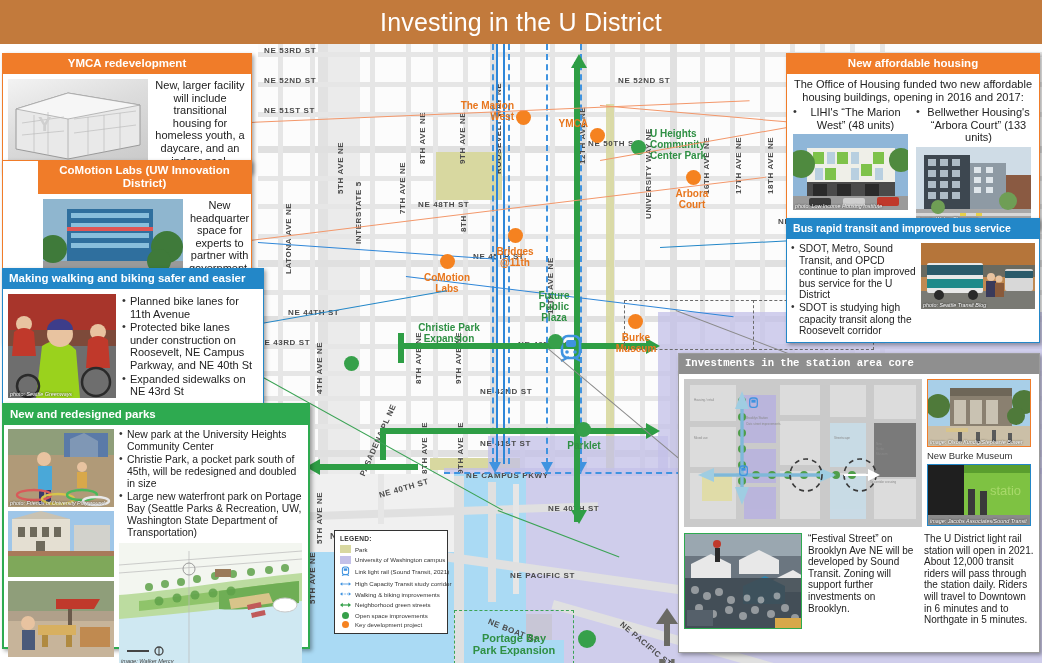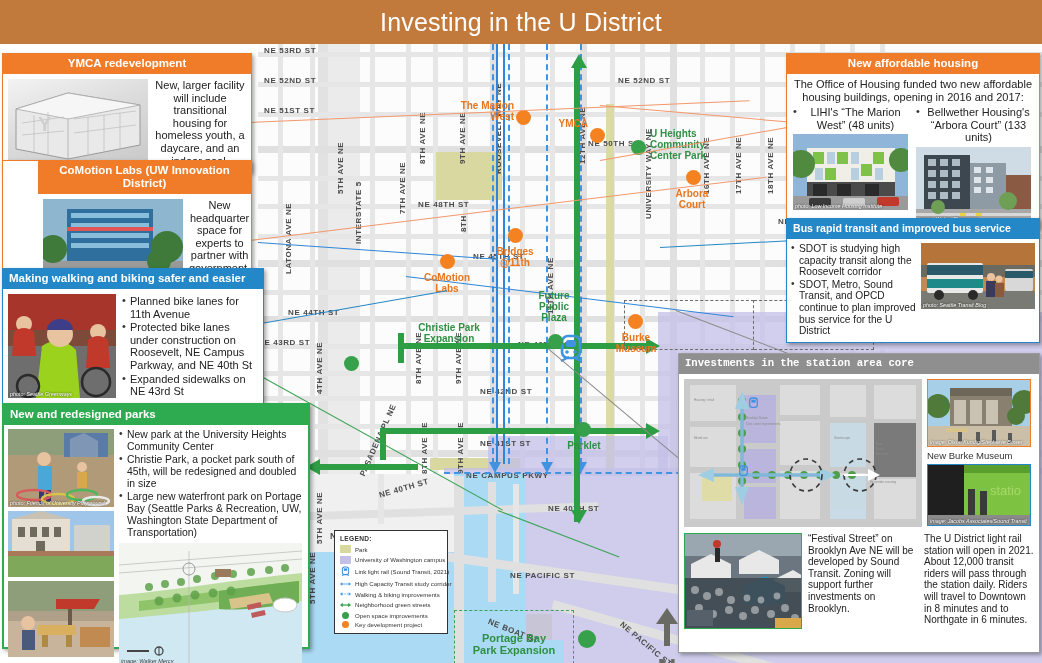--- a/index.html
+++ b/index.html
@@ -700,22 +700,22 @@
           </div>
         </div>
       </div>
     </div>
   </div>
 
   <div class="panel blue" style="left:786px;top:218px;width:254px;">
     <div class="panel-hd" style="font-size:10.6px;">Bus rapid transit and improved bus service</div>
     <div class="panel-body" style="padding:4px;gap:5px;">
       <ul class="bul txt" style="flex:1;font-size:10.2px;line-height:11.6px;">
+        <li>SDOT, Metro, Sound Transit, and OPCD continue to plan improved bus service for the U District</li>
         <li>SDOT is studying high capacity transit along the Roosevelt corridor</li>
-        <li>SDOT, Metro, Sound Transit, and OPCD continue to plan improved bus service for the U District</li>
       </ul>
       <div class="ph bus" style="width:114px;height:66px;">
         <svg width="114" height="66" viewBox="0 0 114 66">
           <rect width="114" height="66" fill="#c08a52"></rect>
           <rect y="0" width="114" height="22" fill="#b5753a"></rect>
           <rect y="22" width="114" height="12" fill="#6a6a60"></rect>
           <rect y="48" width="114" height="18" fill="#7a7a74"></rect>
           <rect x="6" y="20" width="56" height="30" rx="2" fill="#e8e8e8"></rect>
           <rect x="6" y="22" width="56" height="10" fill="#2a5a6a"></rect>
           <rect x="6" y="36" width="56" height="9" fill="#1f8a8a"></rect>
@@ -898,18 +898,18 @@
               </g>
               <rect x="30" y="14" width="5" height="14" fill="#2a2a2a"></rect>
               <circle cx="32" cy="10" r="4" fill="#c0392b"></circle>
               <rect x="2" y="76" width="26" height="16" fill="#55606a"></rect>
               <rect x="90" y="84" width="26" height="12" fill="#d8a84a"></rect>
             </svg>
             
           </div>
         </div>
         <div class="txt small" style="flex:1;">“Festival Street” on Brooklyn Ave NE will be developed by Sound Transit. Zoning will support further investments on Brooklyn.</div>
-        <div class="txt small" style="flex:1;">The U District light rail station will open in 2021. About 12,000 transit riders will pass through the station daily. Riders will travel to Downtown in 8 minutes and to Northgate in 6 minutes.</div>
+        <div class="txt small" style="flex:1;">The U District light rail station will open in 2021. About 12,000 transit riders will pass through the station daily. Riders will travel to Downtown in 6 minutes and to Northgate in 5 minutes.</div>
       </div>
     </div>
   </div>
 
 </div>
 
 </body></html>

